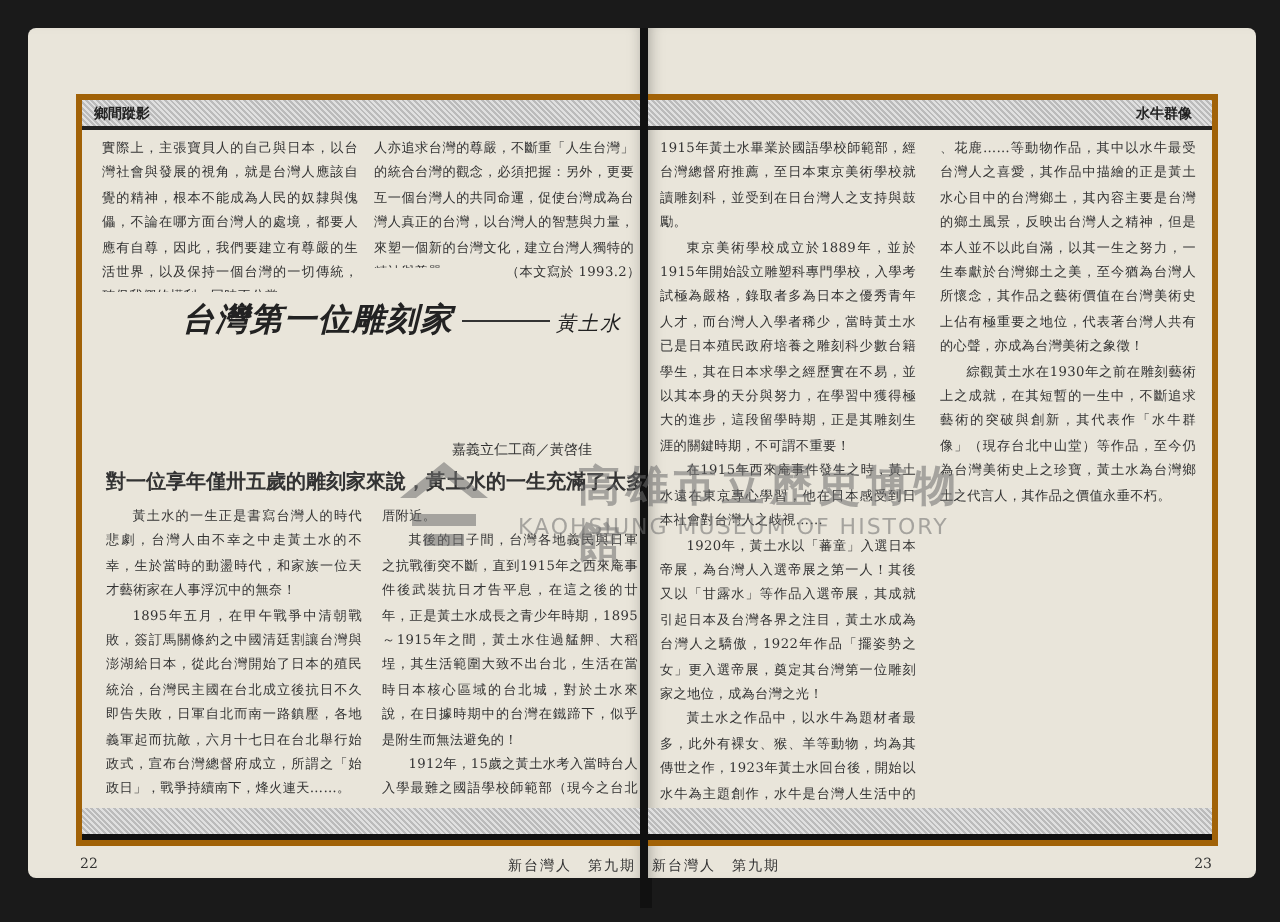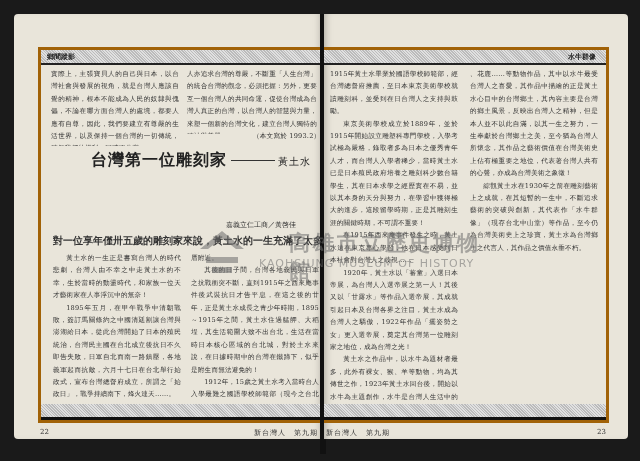--- a/index.html
+++ b/index.html
@@ -16,21 +16,21 @@
        background-image:repeating-linear-gradient(45deg,#bbb 0 1px,#e0e0e0 1px 2px);
        border-bottom:2px solid #222;}
   .bar.top{top:0;}
   .bar.bottom{bottom:0;border-bottom:3px solid #111;}
   .section-label{position:absolute;top:0;height:13px;line-height:13px;font-size:7px;font-weight:bold;color:#222;padding:0 4px;}
   .page.left .section-label{left:2px;}
   .page.right .section-label{right:6px;}
   .col{position:absolute;font-size:6.6px;line-height:12.4px;color:#333;letter-spacing:.2px;overflow:hidden;text-align:justify;}
   .col p{margin:0;text-indent:2em;}
   .col p.noindent{text-indent:0;}
-  .title{position:absolute;left:50px;top:100px;font-family:"DejaVu Sans",sans-serif;font-size:16px;font-weight:bold;color:#222;letter-spacing:1px;}
+  .title{position:absolute;left:50px;top:100px;font-family:"DejaVu Sans",sans-serif;font-size:16px;font-weight:bold;color:#222;letter-spacing:1px;font-style:italic;}
   .title .dash{display:inline-block;width:44px;border-top:1px solid #333;vertical-align:middle;margin:0 3px 0 4px;}
   .title .sub{font-family:"DejaVu Serif",serif;font-size:10px;font-weight:normal;}
   .byline{position:absolute;left:185px;top:170px;font-size:7px;color:#333;}
   .lede{position:absolute;left:12px;top:184px;font-size:10px;font-weight:bold;color:#333;white-space:nowrap;}
   .folio{position:absolute;top:414px;font-size:7px;color:#333;}
   .footer-mag{position:absolute;top:414px;font-size:7px;color:#333;letter-spacing:1px;}
   .watermark{position:absolute;left:140px;top:215px;width:330px;height:60px;pointer-events:none;}
   .wm-cn{position:absolute;left:95px;top:0;font-family:Liberation Sans, sans-serif;font-size:21px;font-weight:bold;color:rgba(110,110,110,.55);letter-spacing:3px;margin-left:40px;}
   .wm-en{position:absolute;left:105px;top:28px;font-family:"DejaVu Sans",sans-serif;font-size:11px;color:rgba(110,110,110,.55);letter-spacing:1px;}
   .wm-logo{position:absolute;left:44px;top:0;width:48px;height:48px;}

